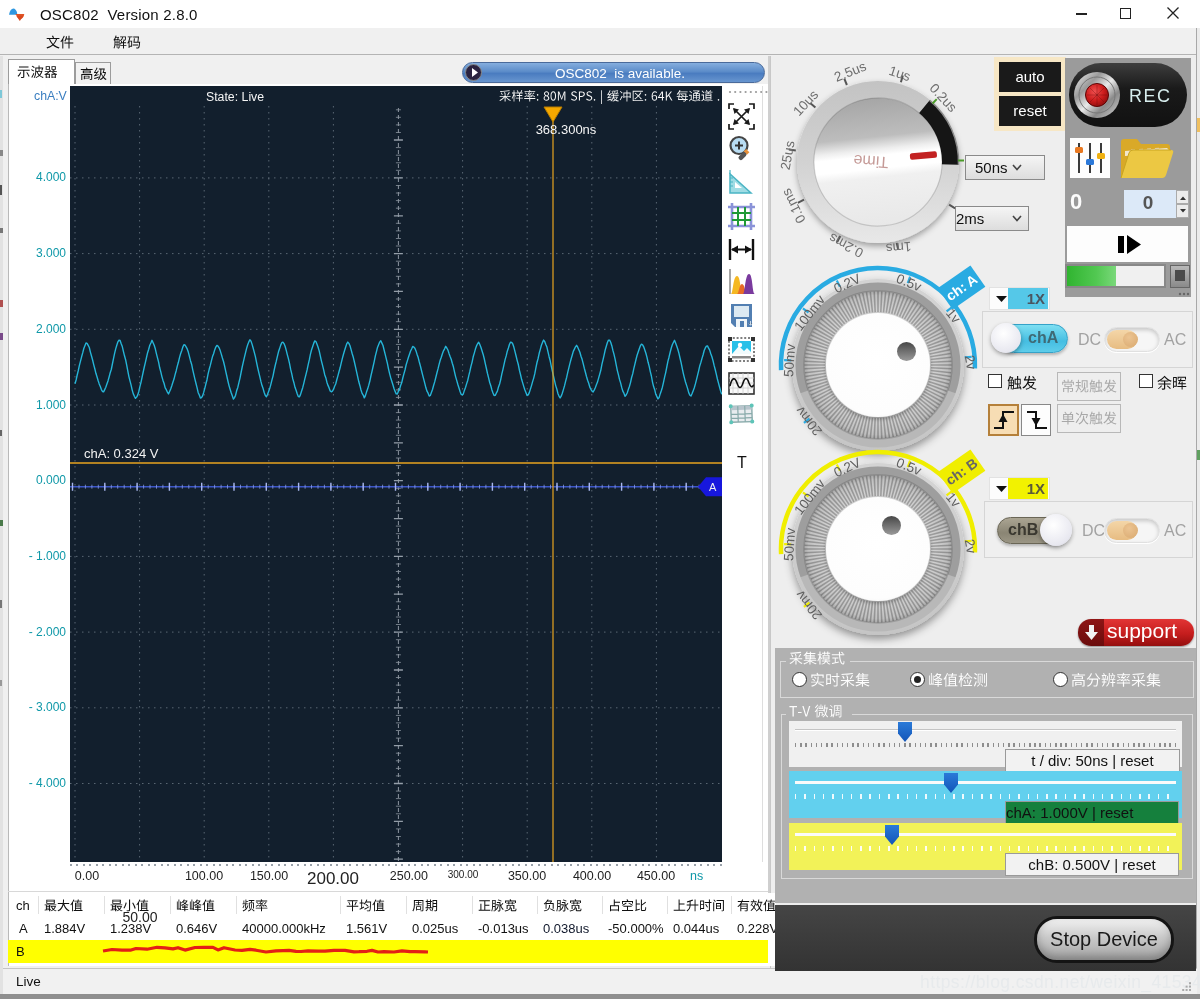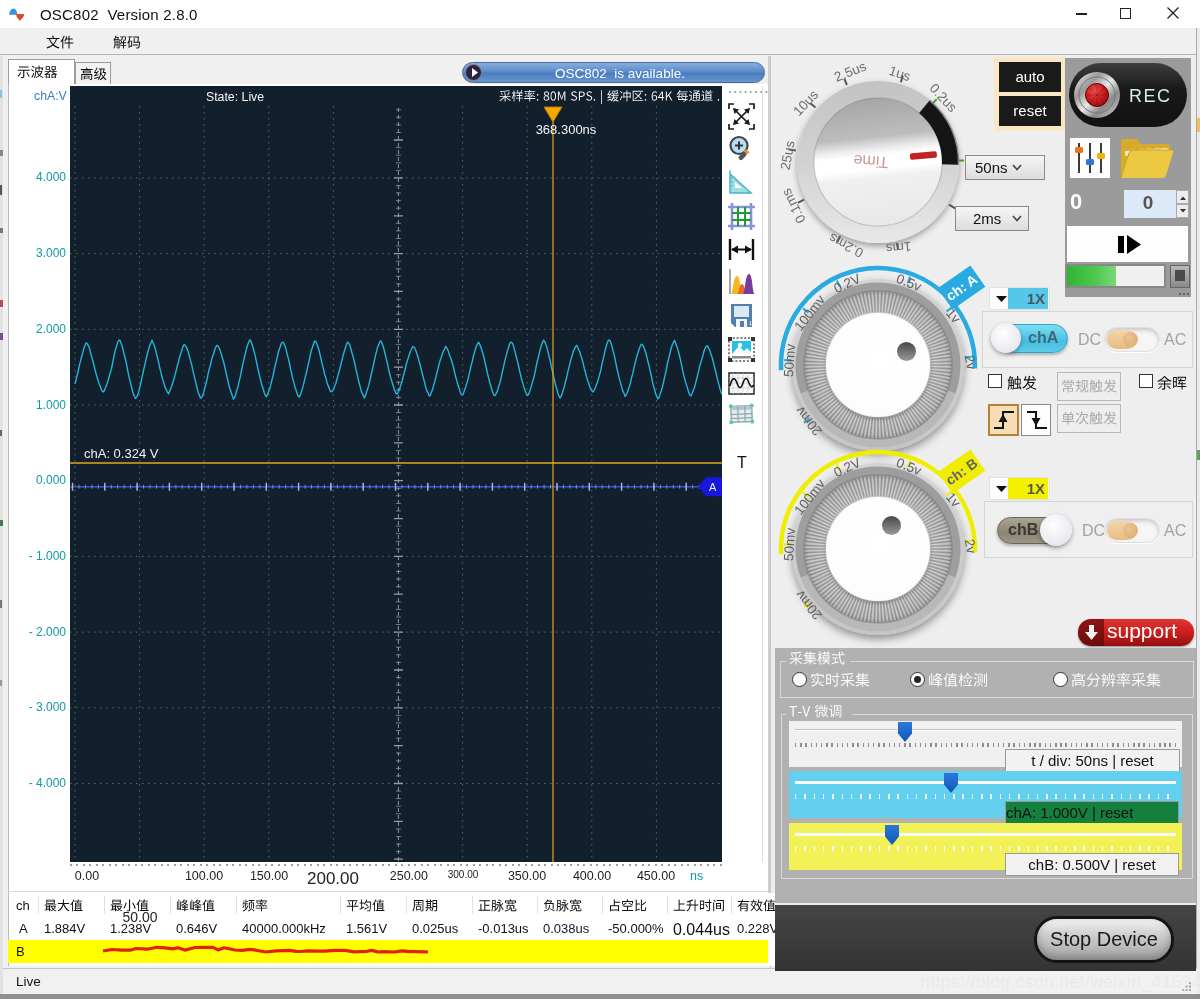--- a/index.html
+++ b/index.html
@@ -259,21 +259,21 @@
 <div class="a" style="left:19px;top:921px;font-size:13px;color:#111">A</div>
 <div class="a" style="left:44px;top:921px;font-size:13px;color:#111">1.884V</div>
 <div class="a" style="left:110px;top:921px;font-size:13px;color:#111">1.238V</div>
 <div class="a" style="left:176px;top:921px;font-size:13px;color:#111">0.646V</div>
 <div class="a" style="left:242px;top:921px;font-size:13px;color:#111">40000.000kHz</div>
 <div class="a" style="left:346px;top:921px;font-size:13px;color:#111">1.561V</div>
 <div class="a" style="left:412px;top:921px;font-size:13px;color:#111">0.025us</div>
 <div class="a" style="left:478px;top:921px;font-size:13px;color:#111">-0.013us</div>
 <div class="a" style="left:543px;top:921px;font-size:13px;color:#0f172a">0.038us</div>
 <div class="a" style="left:608px;top:921px;font-size:13px;color:#111">-50.000%</div>
-<div class="a" style="left:673px;top:921px;font-size:16px;color:#111">0.044us</div>
+<div class="a" style="left:673px;top:921px;font-size:13px;color:#111">0.044us</div>
 <div class="a" style="left:737px;top:921px;font-size:13px;color:#111">0.228V</div>
 <div class="a" style="left:8px;top:940px;width:760px;height:23px;background:#ffff00"></div>
 <div class="a" style="left:16px;top:944px;font-size:13px;color:#111">B</div>
 <svg class="a" style="left:0;top:0;overflow:visible" width="1" height="1">
     <path d="M103 951 L112 949.5 L122 950.2 L131 950.1 L136 948.5 L147 949.2 L157 947.3 L165 947.8 L173 948.9 L178 947.7 L185 950.1 L195 947.5 L204 947.4 L213 947.3 L218 949.9 L224 947.7 L235 950.0 L242 950.3 L250 949.3 L256 950.2 L266 952.0 L276 950.8 L283 950.6 L289 950.4 L296 951.4 L301 951.5 L308 950.9 L318 951.2 L325 951.2 L334 950.4 L345 950.3 L354 951.8 L359 951.7 L367 951.3 L372 950.4 L378 952.0 L384 951.7 L394 952.0 L402 950.9 L410 951.7 L415 951.6 L425 951.8 L428 952.0" fill="none" stroke="#e32016" stroke-width="3.2" stroke-linejoin="round"></path>
   </svg>
 <div class="a" style="left:3px;top:968px;width:1194px;height:26px;background:#f1f1f1;border-top:1px solid #c4c4c4"></div>
 <div class="a" style="left:16px;top:974px;font-size:13.5px;color:#111">Live</div>
 <div class="a" style="left:920px;top:972px;font-size:17.5px;color:#e7eaec;letter-spacing:.4px">https://blog.csdn.net/weixin_41534481</div>
 <svg class="a" style="left:1181px;top:981px" width="11" height="11">
@@ -329,21 +329,21 @@
     <text x="43.5" y="56.5" font-size="13.5" fill="#6e6e6e" text-anchor="middle" dominant-baseline="middle" transform="rotate(-47 43.5 56.5)" font-family="Liberation Sans">10us</text>
     <text x="25.5" y="108.5" font-size="13.5" fill="#6e6e6e" text-anchor="middle" dominant-baseline="middle" transform="rotate(-80 25.5 108.5)" font-family="Liberation Sans">25us</text>
     <text x="31.5" y="158.5" font-size="13.5" fill="#6e6e6e" text-anchor="middle" dominant-baseline="middle" transform="rotate(-117 31.5 158.5)" font-family="Liberation Sans">0.1ms</text>
     <text x="83.5" y="197.5" font-size="13.5" fill="#6e6e6e" text-anchor="middle" dominant-baseline="middle" transform="rotate(-152 83.5 197.5)" font-family="Liberation Sans">0.2ms</text>
     <text x="135.5" y="199.5" font-size="13.5" fill="#6e6e6e" text-anchor="middle" dominant-baseline="middle" transform="rotate(-185 135.5 199.5)" font-family="Liberation Sans">1ms</text>
   </svg>
 <div class="a" style="left:965px;top:155px;width:80px;height:25px;background:linear-gradient(180deg,#f5f5f5,#dddddd);border:1px solid #8a8a8a;font-size:15px;color:#111;line-height:23px;padding-left:9px">50ns</div>
 <svg class="a" style="left:1012px;top:164px" width="10" height="7">
     <path d="M1 1 L5 5.5 L9 1" stroke="#444" stroke-width="1.6" fill="none"></path>
   </svg>
-<div class="a" style="left:955px;top:206px;width:74px;height:25px;background:linear-gradient(180deg,#f5f5f5,#dddddd);border:1px solid #8a8a8a;font-size:15px;color:#111;line-height:23px;padding-left:17px">2ms</div>
+<div class="a" style="left:955px;top:206px;width:74px;height:25px;background:linear-gradient(180deg,#f5f5f5,#dddddd);border:1px solid #8a8a8a;font-size:15px;color:#111;line-height:23px;">2ms</div>
 <svg class="a" style="left:1012px;top:215px" width="10" height="7">
     <path d="M1 1 L5 5.5 L9 1" stroke="#444" stroke-width="1.6" fill="none"></path>
   </svg>
 <div class="a" style="left:994px;top:57px;width:72px;height:74px;background:#f7e7c5"></div>
 <div class="a" style="left:999px;top:62px;width:62px;height:30px;background:#1a1a1a;color:#fff;font-size:15px;text-align:center;line-height:29px">auto</div>
 <div class="a" style="left:999px;top:96px;width:62px;height:30px;background:#1a1a1a;color:#fff;font-size:15px;text-align:center;line-height:29px">reset</div>
 <div class="a" style="left:1065px;top:58px;width:126px;height:239px;background:#9b9b9b"></div>
 <div class="a" style="left:1069px;top:63px;width:118px;height:64px;border-radius:32px;
 background:linear-gradient(180deg,#3e3e3e,#1a1a1a 40%,#111)"></div>
 <svg class="a" style="left:1073px;top:71px" width="48" height="48" viewBox="0 0 48 48">

